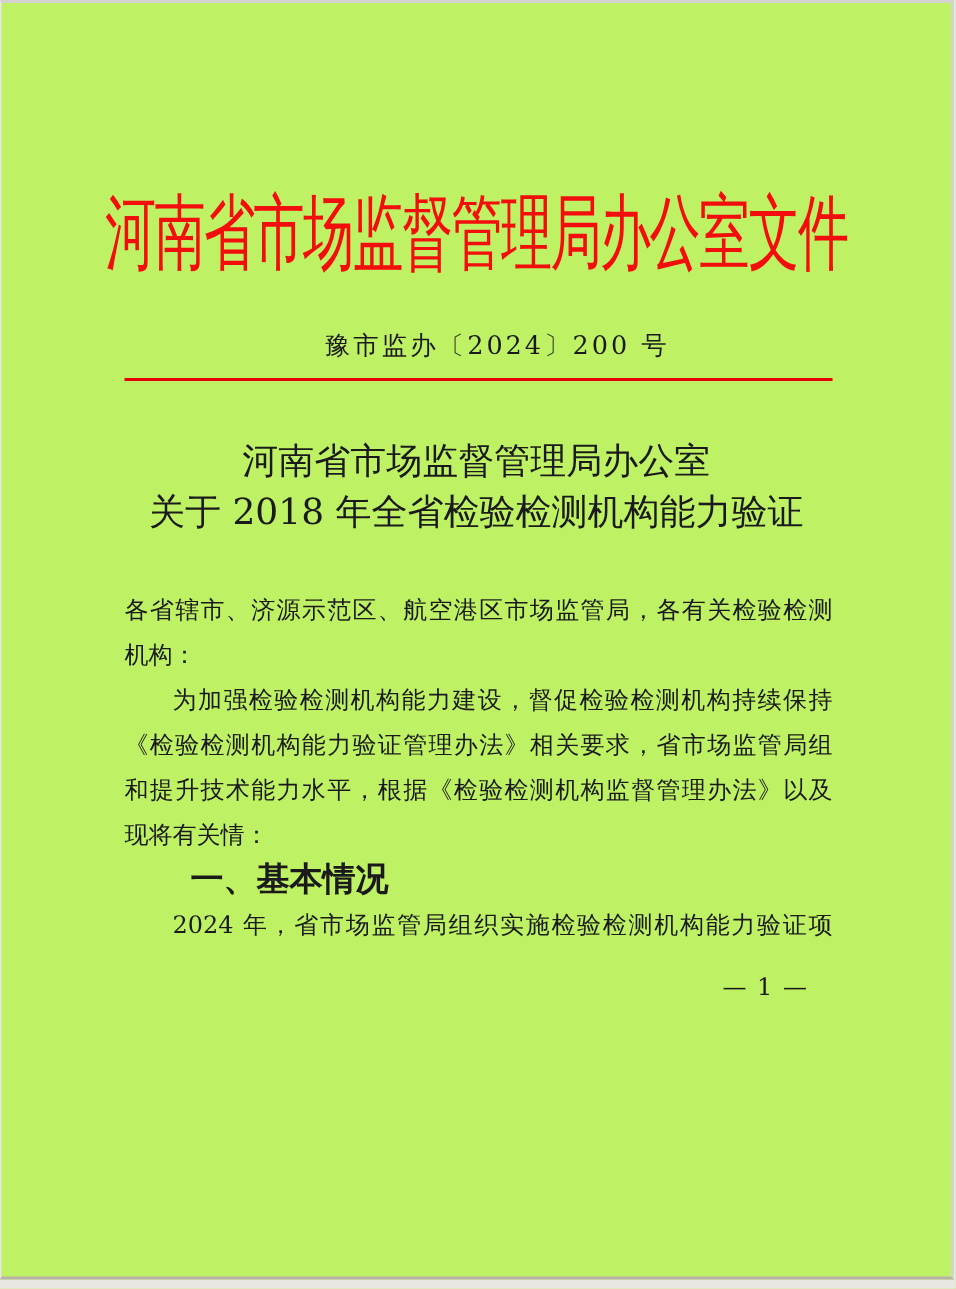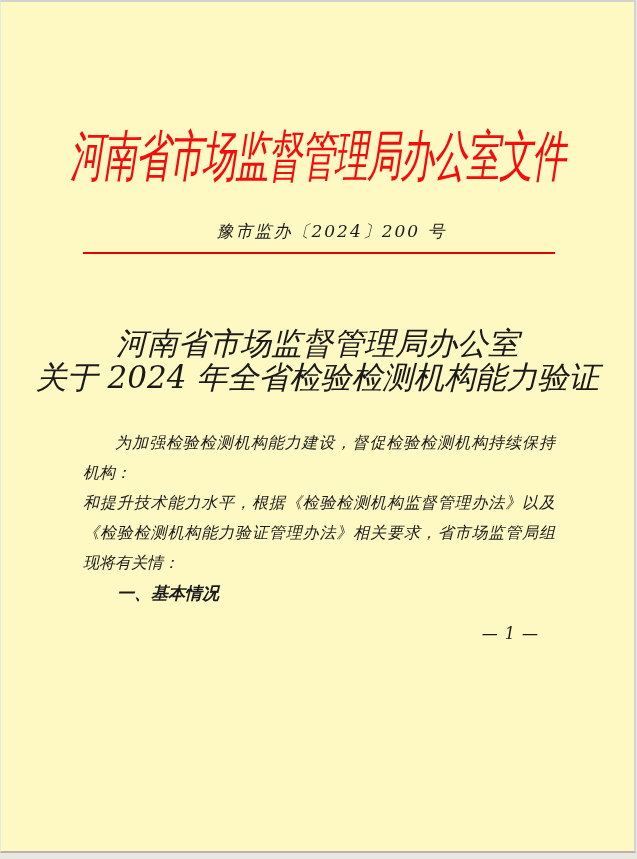--- a/index.html
+++ b/index.html
@@ -9,27 +9,26 @@
     height: 859px;
     overflow: hidden;
     background: #eae7e2;
     font-family: "DejaVu Serif", "Liberation Serif", serif;
   }
   .page {
     position: relative;
     box-sizing: border-box;
     width: 636px;
     height: 853px;
-    background: #fef9c3;
+    background: #bef264;
     border-top: 2px solid #d4d2cf;
     border-right: 2px solid #d6d4d1;
     border-bottom: 2px solid #b9b2aa;
     border-left: 1px solid #e8e6e3;
     color: #1a1a1a;
-    font-style: italic;
   }
   .banner {
     margin-top: 132px;
     height: 44px;
     line-height: 44px;
     text-align: center;
     font-size: 34px;
     font-weight: 500;
     letter-spacing: -1px;
     transform: scaleY(1.62);
@@ -44,23 +43,23 @@
     font-size: 17px;
     letter-spacing: 2px;
     padding-left: 28px;
   }
   .red-rule {
     margin: 10px 79px 0 82px;
     height: 0;
     border-top: 2px solid #e60000;
   }
   .doc-title {
-    margin-top: 72px;
+    margin-top: 36px;
     text-align: center;
-    font-size: 31px;
+    font-size: 24px;
     line-height: 34px;
     font-weight: 500;
   }
   .doc-body {
     margin: 34px 79px 0 82px;
     font-size: 16px;
     line-height: 30px;
   }
   .doc-body .line {
     white-space: nowrap;
@@ -70,21 +69,21 @@
     text-align: justify;
     text-align-last: justify;
     text-justify: inter-character;
   }
   .doc-body .line.indent {
     text-indent: 2em;
   }
   .doc-body .line.heading {
     font-family: "DejaVu Sans", "Liberation Sans", sans-serif;
     font-weight: bold;
-    font-size: 17px;
+    font-size: 22px;
   }
   .page-footer {
     margin-top: 16px;
     text-align: right;
     padding-right: 95px;
     font-size: 16px;
     letter-spacing: 1px;
   }
 </style>
 </head>
@@ -93,27 +92,29 @@
 <div class="page">
 
   <div class="banner" style="color: rgb(243, 13, 13);">河南省市场监督管理局办公室文件</div>
 
   <div class="doc-number">豫市监办〔2024〕200 号</div>
 
   <div class="red-rule" style="border-top-color: rgb(230, 0, 0);"></div>
 
   <div class="doc-title">
       <div class="title-line">河南省市场监督管理局办公室</div>
-      <div class="title-line">关于 2024 年全省检验检测机构能力验证</div>
+      <div class="title-line">关于 2018 年全省检验检测机构能力验证</div>
     </div>
 
   <div class="doc-body">
+      <div class="line justify">各省辖市、济源示范区、航空港区市场监管局，各有关检验检测</div>
+      <div class="line ">机构：</div>
       <div class="line justify indent">为加强检验检测机构能力建设，督促检验检测机构持续保持</div>
-      <div class="line ">机构：</div>
+      <div class="line justify">《检验检测机构能力验证管理办法》相关要求，省市场监管局组</div>
       <div class="line justify">和提升技术能力水平，根据《检验检测机构监督管理办法》以及</div>
-      <div class="line justify">《检验检测机构能力验证管理办法》相关要求，省市场监管局组</div>
       <div class="line ">现将有关情：</div>
       <div class="line heading indent">一、基本情况</div>
+      <div class="line justify indent">2024 年，省市场监管局组织实施检验检测机构能力验证项</div>
     </div>
 
   <div class="page-footer">— 1 —</div>
 
 </div>
 
 </body></html>

